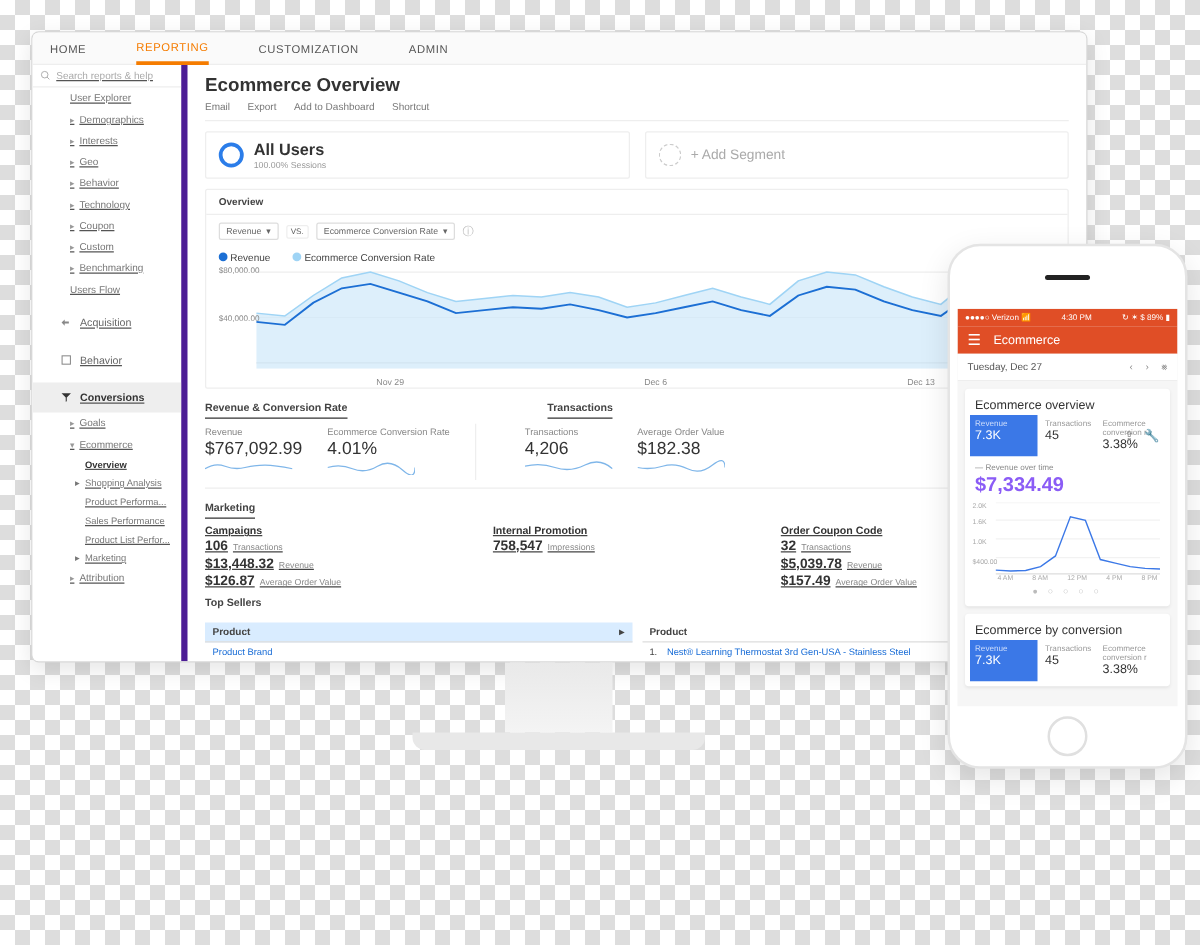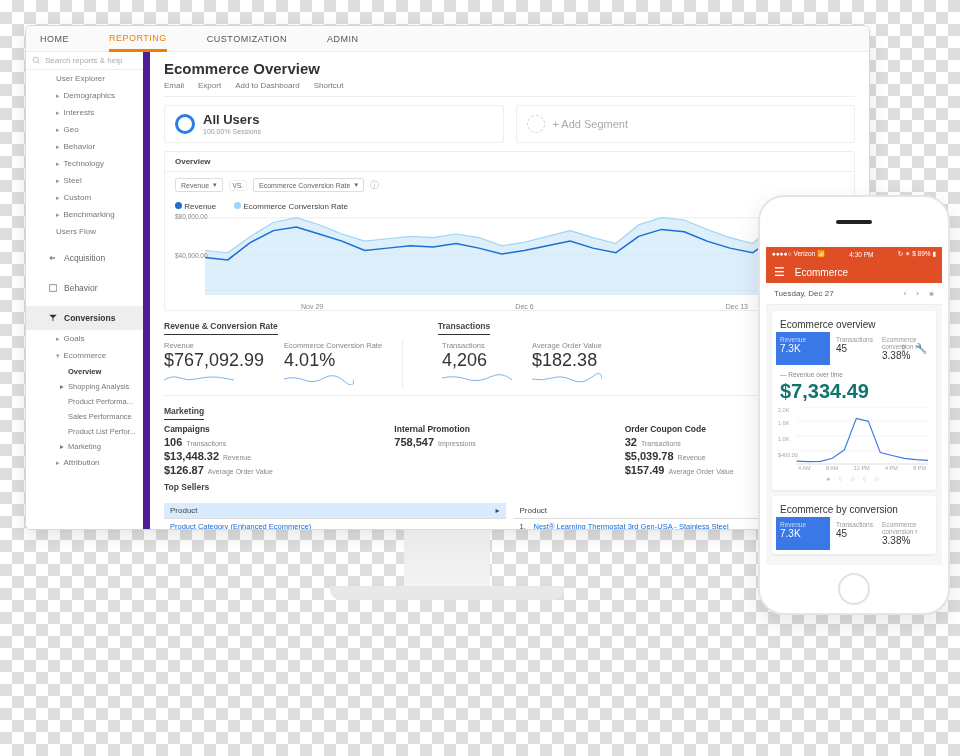--- a/index.html
+++ b/index.html
@@ -16,22 +16,22 @@
     background: #e8e8e8; border-radius: 0 0 10px 10px; }
 
   
   .topnav { display: flex; font-size: 9px; color: #555; padding: 0 14px; border-bottom: 1px solid #eee;
     background: #fafafa; gap: 40px; height: 26px; align-items: center; }
   .topnav .item { padding: 7px 0 6px; cursor: pointer; letter-spacing: .5px; }
   .topnav .active { color: #f57c00; border-bottom: 3px solid #f57c00; }
 
   
   .main { display: flex; height: calc(100% - 26px); }
-  .sidebar { width: 124px; border-right: 7px solid #4c1d95; font-size: 8.5px; color: #555;
-    background: #fff; overflow: hidden; }
+  .sidebar { width: 124px; border-right: 5px solid #4c1d95; font-size: 8.5px; color: #555;
+    background: #fff; overflow: hidden; text-decoration: underline; }
   .search { display: flex; align-items: center; font-size: 8px; color: #aaa; padding: 4px 6px;
     border-bottom: 1px solid #eee; gap: 4px; }
   .search svg { width: 9px; height: 9px; }
   .sidebar .sec { padding: 7px 8px 7px 22px; display: flex; align-items: center; gap: 6px;
     color: #666; cursor: pointer; }
   .sidebar .sec.selected { background: #eee; font-weight: bold; color: #333; }
   .sidebar .sub { padding: 4px 6px 4px 30px; color: #777; font-size: 8px; cursor: pointer; }
   .sidebar .sub.caret::before { content: "\25B8"; margin-right: 4px; font-size: 7px; color: #999; }
   .sidebar .sub.caret-down::before { content: "\25BE"; margin-right: 4px; font-size: 7px; color: #999; }
   .sidebar .sub2 { padding: 3px 6px 3px 42px; font-size: 7.5px; color: #777; cursor: pointer; }
@@ -65,33 +65,33 @@
   .yl { position: absolute; left: 10px; font-size: 6.5px; color: #888; }
   .xl { display: flex; justify-content: space-around; font-size: 7px; color: #888;
     padding: 2px 10px 0 40px; }
 
   .stat-head { font-size: 8.5px; font-weight: bold; margin-top: 10px; border-bottom: 1px solid #333;
     padding-bottom: 3px; display: inline-block; }
   .stat-row { display: flex; gap: 20px; margin-top: 4px; border-bottom: 1px solid #eee;
     padding-bottom: 6px; }
   .stat { padding: 2px 0; }
   .stat .lab { font-size: 7.5px; color: #888; }
-  .stat .val { font-size: 18px; font-weight: 300; color: #333; }
+  .stat .val { font-size: 14px; font-weight: 300; color: #333; }
   .spark { width: 70px; height: 14px; }
 
-  .mktrow { display: flex; margin-top: 4px; }
+  .mktrow { display: flex; margin-top: 4px; text-decoration: underline; }
   .mktcol { flex: 1; font-size: 8px; }
   .mktcol .title { font-size: 8.5px; font-weight: bold; color: #333; }
   .mktline { display: flex; align-items: baseline; gap: 4px; margin-top: 2px; }
   .mktline b { font-size: 11px; font-weight: bold; color: #333; text-align: right; }
   .mktline span { font-size: 7px; color: #888; }
 
   .tsrow { display: flex; gap: 8px; margin-top: 8px; }
   .tscol { flex: 1; }
-  .tscol .hd { font-size: 8px; font-weight: normal; padding: 3px 6px; border-bottom: 1px solid #ddd;
+  .tscol .hd { font-size: 8px; font-weight: bold; padding: 3px 6px; border-bottom: 1px solid #ddd;
     display: flex; justify-content: space-between; align-items: center; }
   .tscol .hd.sel { background: #d9ecff; }
   .tscol .ln { padding: 3px 6px; font-size: 7.5px; color: #166bd6; border-bottom: 1px solid #f4f4f4;
     display: flex; gap: 4px; cursor: pointer; }
   .tscol .ln .n { color: #444; width: 10px; }
 
   
   .phone { position: absolute; left: 758px; top: 195px; width: 192px; height: 420px;
     background: #fff; border: 2px solid #e4e4e4; border-radius: 26px;
     box-shadow: 0 8px 24px rgba(0,0,0,.1); overflow: hidden; }
@@ -114,21 +114,21 @@
     padding: 8px; }
   .card-title { font-size: 10px; font-weight: 500; color: #333; margin-bottom: 6px; }
   .card-stats { display: flex; }
   .cstat { flex: 1; }
   .cstat.fill { background: #3b78e7; color: #fff; padding: 4px; margin: -4px; }
   .cstat .l { font-size: 6.5px; color: #999; }
   .cstat.fill .l { color: #cdddfb; }
   .cstat .v { font-size: 10px; color: #333; font-weight: 400; }
   .cstat.fill .v { color: #fff; }
   .rev-over-time { font-size: 6.5px; color: #888; margin-top: 10px; }
-  .bigval { font-size: 20px; font-weight: bold; color: #0f766e; margin-top: 2px; }
+  .bigval { font-size: 16px; font-weight: bold; color: #8b5cf6; margin-top: 2px; }
   .phone-chart { height: 58px; margin-top: 4px; position: relative; }
   .phone-chart svg { width: 100%; height: 100%; }
   .pyl { position: absolute; left: -2px; font-size: 5.5px; color: #aaa; }
   .pxl { display: flex; justify-content: space-between; font-size: 5.5px; color: #aaa;
     padding: 0 2px 0 18px; }
   .dots { text-align: center; font-size: 7px; color: #bbb; letter-spacing: 3px; margin-top: 4px; }
   .tools { position: absolute; right: 8px; top: 32px; display: flex; gap: 8px; color: #888;
     font-size: 10px; }
 </style>
 </head>
@@ -151,21 +151,21 @@
             <line x1="20" y1="20" x2="15" y2="15"></line>
           </svg>
         <span>Search reports &amp; help</span>
       </div>
       <div class="sub">User Explorer</div>
       <div class="sub caret">Demographics</div>
       <div class="sub caret">Interests</div>
       <div class="sub caret">Geo</div>
       <div class="sub caret">Behavior</div>
       <div class="sub caret">Technology</div>
-      <div class="sub caret">Steel</div>
+      <div class="sub caret">Coupon</div>
       <div class="sub caret">Custom</div>
       <div class="sub caret">Benchmarking</div>
       <div class="sub" style="padding-left:30px">Users Flow</div>
       <div class="sep"></div>
       <div class="sec">
         <svg class="ico" viewBox="0 0 24 24" fill="#888">
             <path d="M3 12l6-6v4h8v4h-8v4z"></path>
           </svg>
         <span>Acquisition</span>
       </div>
@@ -340,21 +340,20 @@
       </div>
 
       
       <div class="stat-head" style="border:none;margin-top:6px">Top Sellers</div>
       <div class="tsrow">
         <div class="tscol">
           <div class="hd sel">
             <span>Product</span>
             <span>▸</span>
           </div>
-          <div class="ln">Product Category (Enhanced Ecommerce)</div>
           <div class="ln">Product Brand</div>
         </div>
         <div class="tscol">
           <div class="hd">Product</div>
           <div class="ln">
               <span class="n">1.</span>
               <span>Nest® Learning Thermostat 3rd Gen-USA - Stainless Steel</span>
             </div>
           <div class="ln"></div>
 

